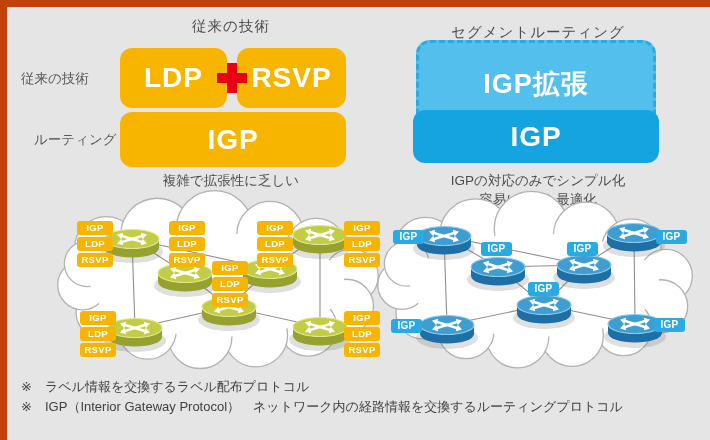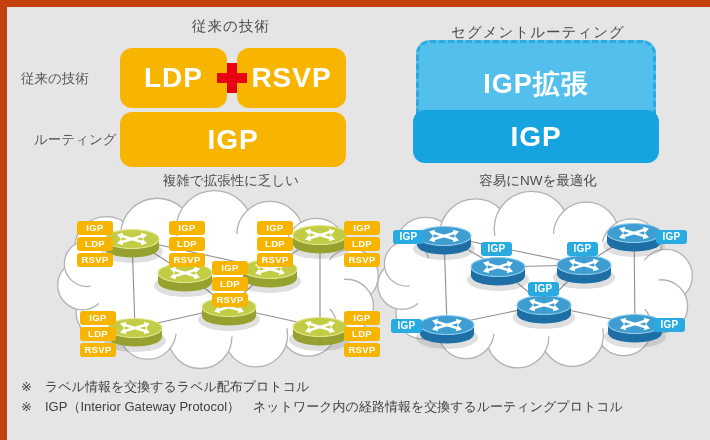--- a/index.html
+++ b/index.html
@@ -51,20 +51,21 @@
 
   <div class="abs sr-dashed" style="left:409px;top:33px;width:240px;height:122px;">
     <div class="sr-ext-title">IGP拡張</div>
   </div>
   <div class="abs sr-solid" style="left:406px;top:103px;width:246px;height:53px;">IGP</div>
 
   <div class="abs caption" style="left:58px;top:164px;width:332px;">
     <div>複雑で拡張性に乏しい</div>
   </div>
   <div class="abs caption" style="left:381px;top:164px;width:300px;">
+    <div>IGPの対応のみでシンプル化</div>
     <div>容易にNWを最適化</div>
   </div>
 
   <div class="network" id="net0" style="left:58px;top:202px;width:318px;height:152px;">
       <svg width="318" height="152" viewBox="0 0 318 152">
         <g>
           <circle cx="41.34" cy="39.52" r="31.8" fill="#fff" stroke="#b2b2b2" stroke-width="1.3"></circle>
           <circle cx="92.22" cy="25.840000000000003" r="36.57" fill="#fff" stroke="#b2b2b2" stroke-width="1.3"></circle>
           <circle cx="149.45999999999998" cy="19.76" r="38.16" fill="#fff" stroke="#b2b2b2" stroke-width="1.3"></circle>
           <circle cx="205.11" cy="25.840000000000003" r="33.39" fill="#fff" stroke="#b2b2b2" stroke-width="1.3"></circle>

